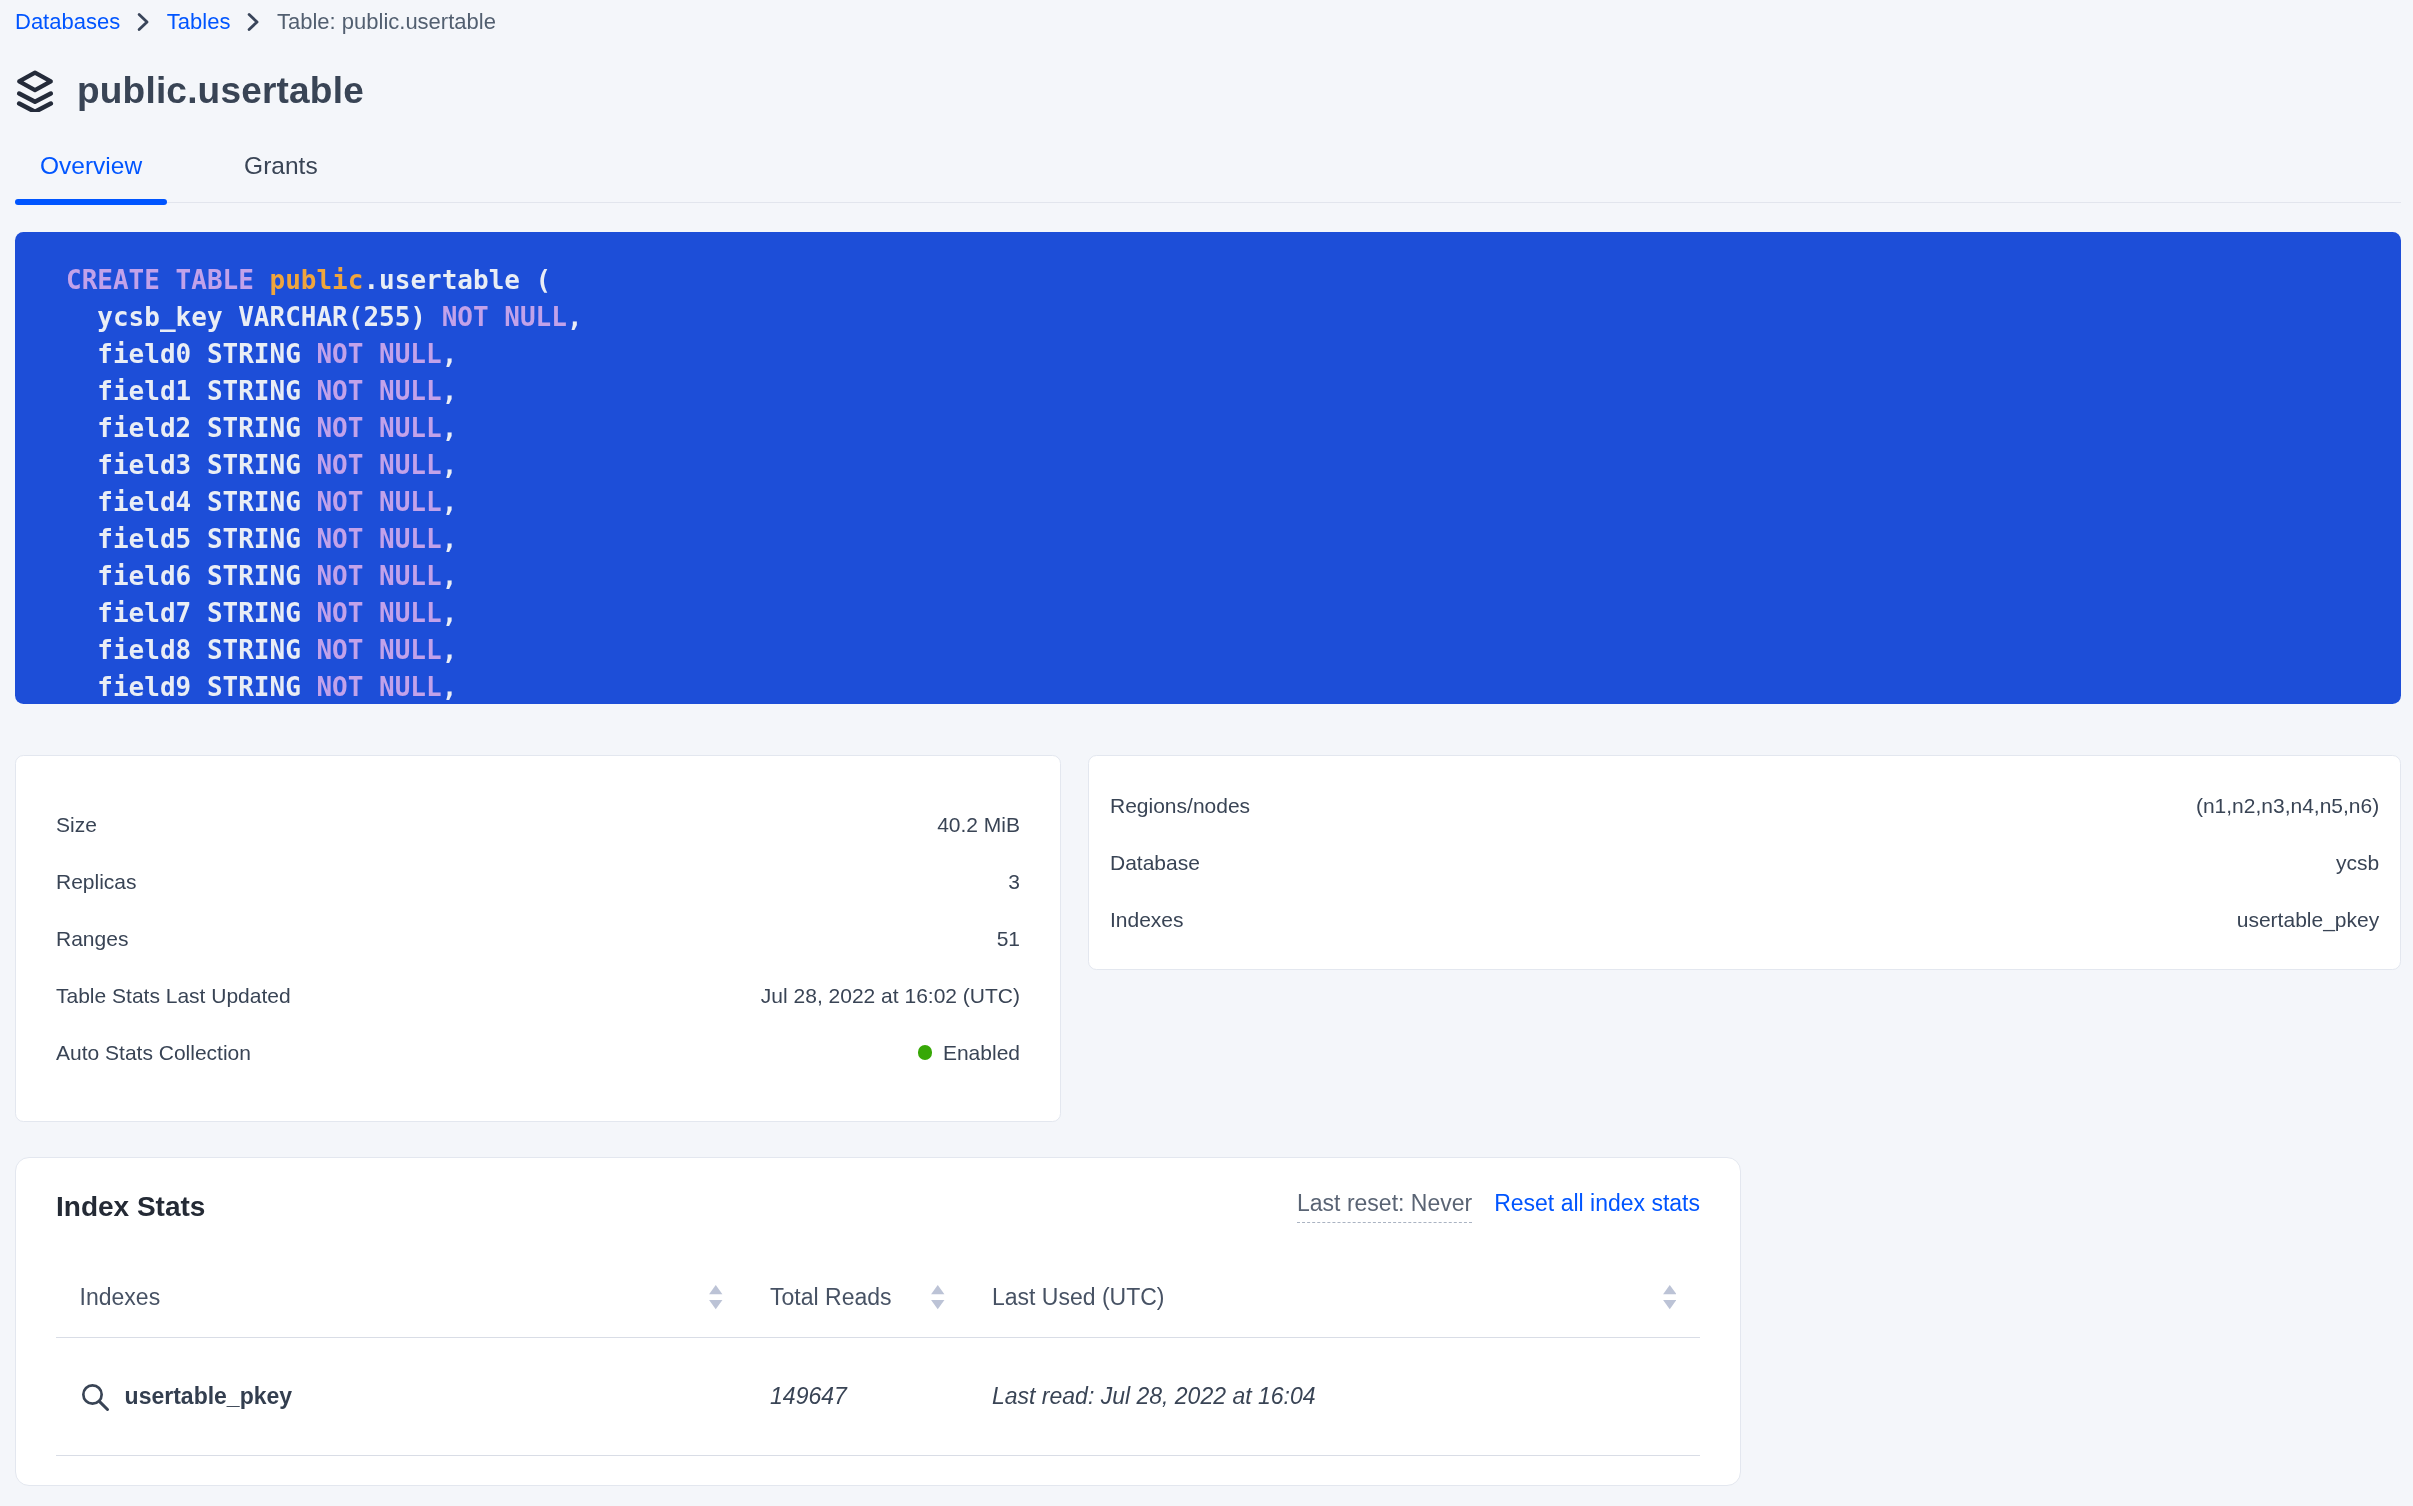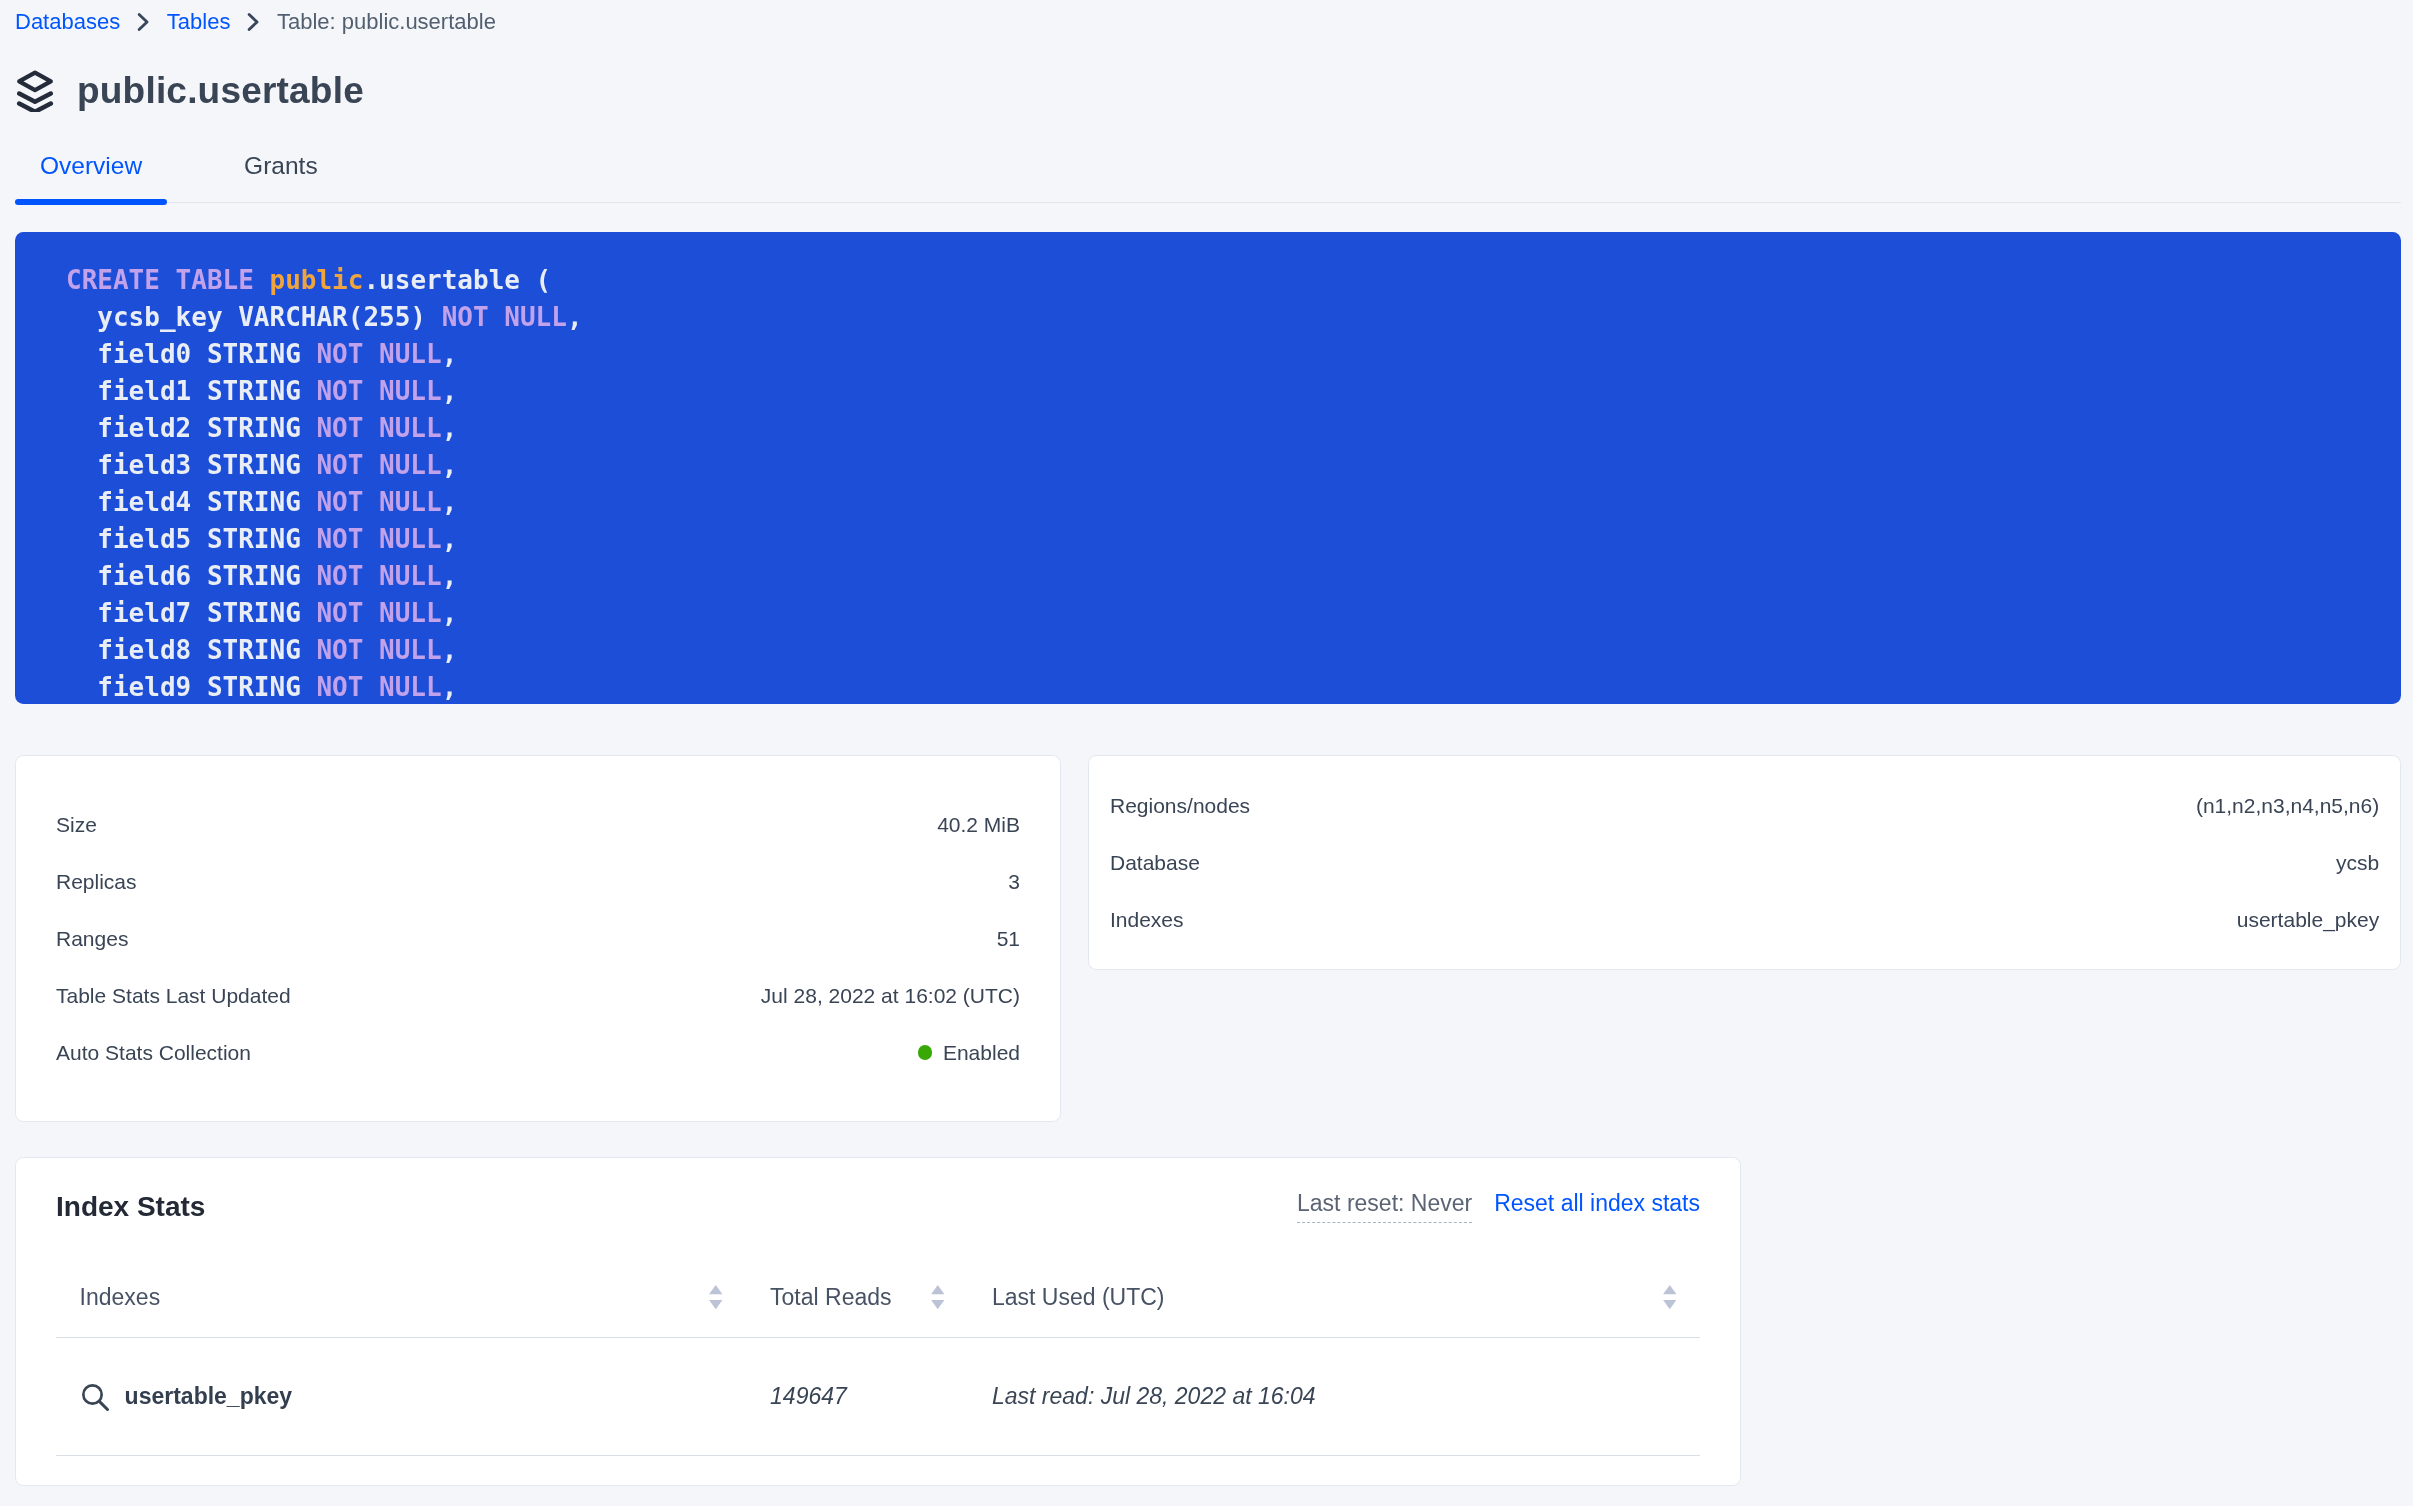--- a/index.html
+++ b/index.html
@@ -51,21 +51,21 @@
     background:#ffffff; border:0.8px solid #e3e7ef; border-radius:8.4px;
   }
   .card-left { width:1046px; padding:40px; }
   .card-right { flex:1; padding:21px; }
   .stat-row { display:flex; align-items:center; justify-content:space-between; height:57px; font-size:21px; }
   .stat-label { color:#394455; }
   .stat-value { color:#394455; display:flex; align-items:center; }
   .status-dot { width:14.3px; height:14.3px; border-radius:50%; background:#37a806; margin-right:11px; display:inline-block; }
 
   
-  .index-card { margin-top:35px; width:1726px; padding:32px 40px 29px 40px; }
+  .index-card { margin-top:35px; width:1726px; padding:32px 40px 29px 40px;border-radius:14px; }
   .index-head { display:flex; align-items:center; justify-content:space-between; }
   .index-title { font-size:28px; font-weight:700; color:#242a35; }
   .index-head-right { display:flex; align-items:baseline; }
   .last-reset { font-size:23px; color:#5a6474; border-bottom:1.7px dashed #aab3c2; padding-bottom:5px; }
   .reset-link { font-size:23px; color:#0055ff; margin-left:22px; text-decoration:none; cursor:pointer; }
 
   .tbl { margin-top:34px; }
   .tbl-header { display:flex; height:81px; align-items:center; border-bottom:1.7px solid #d9dde6; }
   .th { display:flex; align-items:center; justify-content:space-between; padding:0 23.6px; font-size:23px; color:#475264; cursor:pointer; }
   .col-0 { width:42%; }

